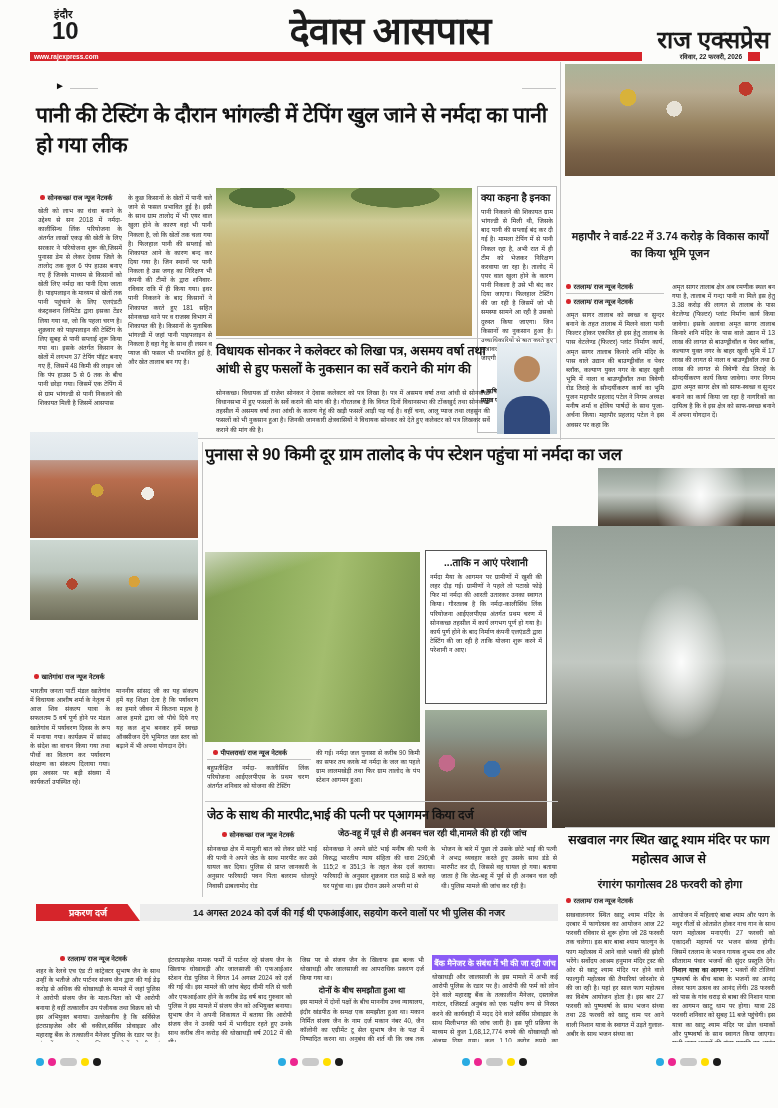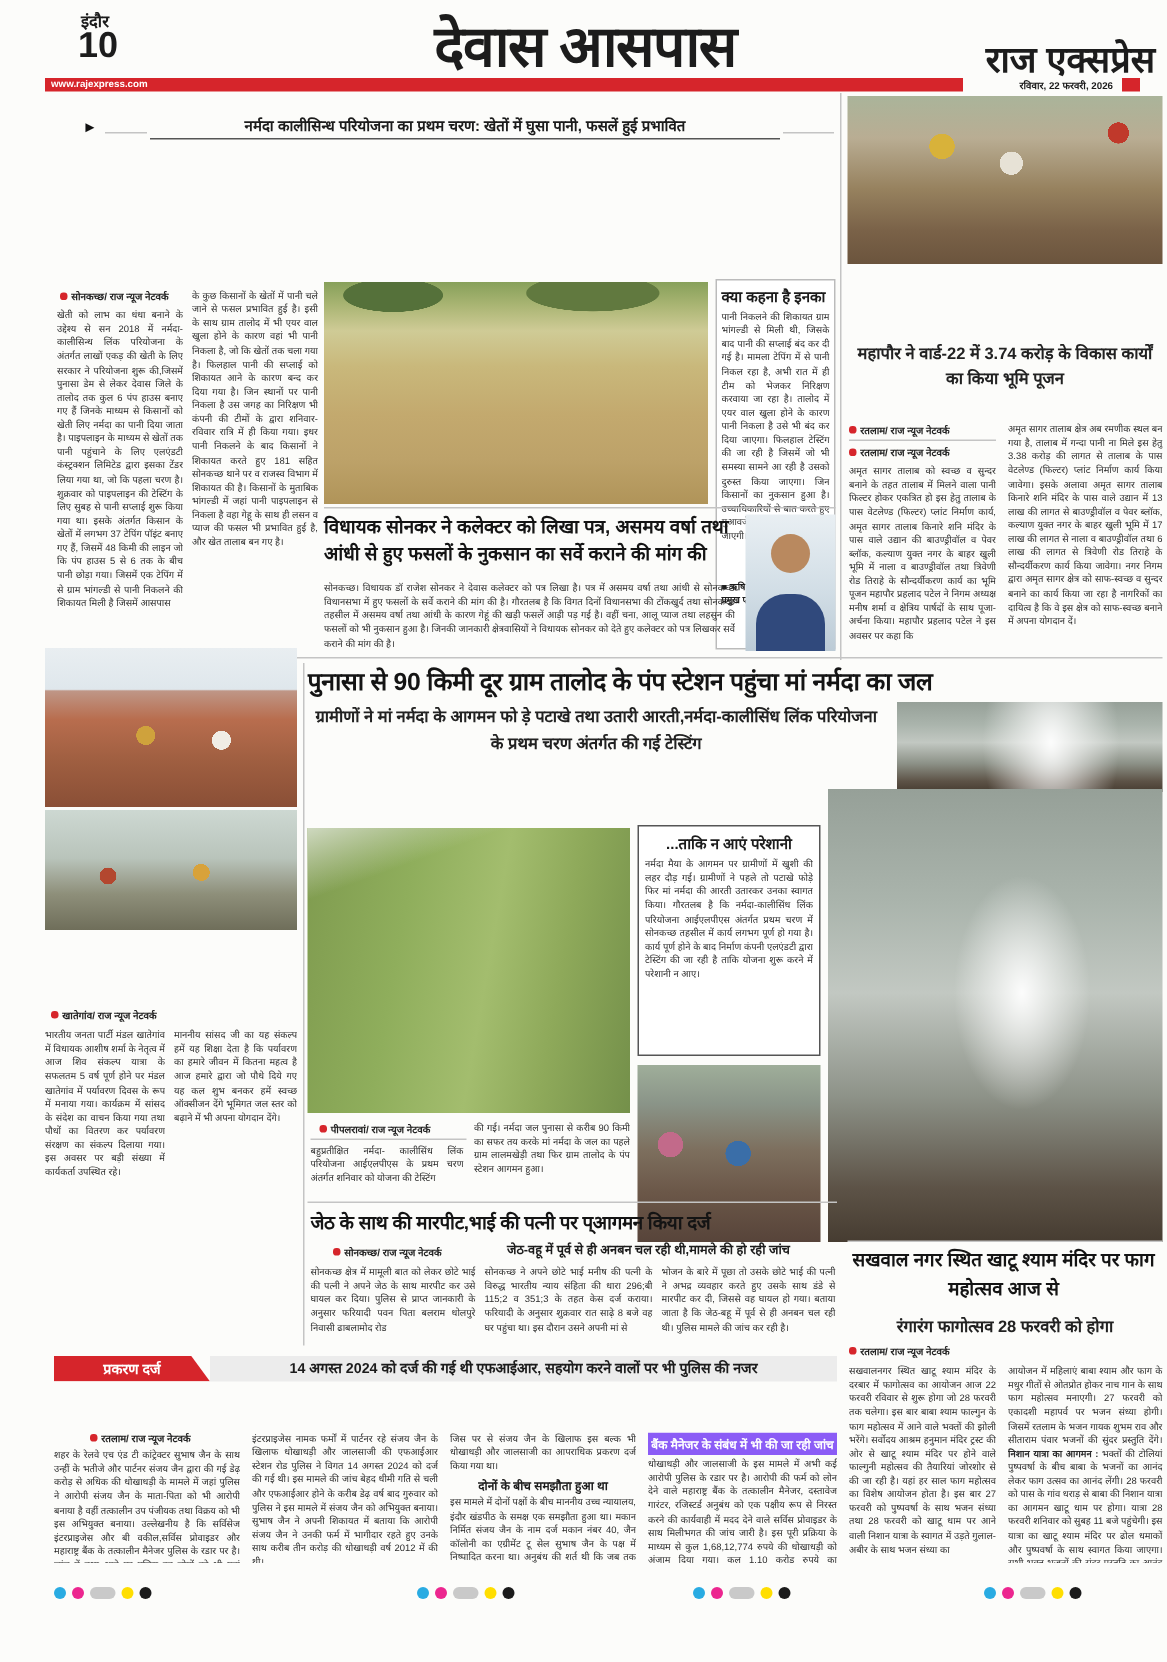--- a/index.html
+++ b/index.html
@@ -61,23 +61,23 @@
   <div class="abs" style="left:590px;top:22px;width:180px;font-size:24px;font-weight:900;text-align:right;">राज एक्सप्रेस</div>
 
   <div class="abs" style="left:30px;top:52px;width:612px;height:9px;background:#d6252b;display:flex;align-items:center;">
     <span style="color:#fff;font-size:6.5px;font-weight:bold;padding-left:4px;">www.rajexpress.com</span>
   </div>
   <div class="abs" style="left:646px;top:51.5px;width:96px;font-size:6.5px;font-weight:bold;text-align:right;">रविवार, 22 फरवरी, 2026</div>
   <div class="abs" style="left:748px;top:52px;width:12px;height:9px;background:#d6252b;"></div>
 
   <div class="abs" style="left:55px;top:80px;font-size:10px;color:#111;">►</div>
   <div class="abs hrule" style="left:70px;top:88px;width:28px;"></div>
-  <div class="abs center" style="left:100px;top:76px;width:420px;font-size:10px;font-weight:bold;border-bottom:1px solid #555;padding-bottom:2px;">नर्मदा कालीसिन्ध परियोजना का प्रथम चरण: खेतों में घुसा पानी, फसलें हुई प्रभावित</div>
   <div class="abs hrule" style="left:522px;top:88px;width:34px;"></div>
 
+  <div class="abs hl" style="left:36px;top:100px;width:524px;font-size:21px;line-height:1.45;letter-spacing:-0.3px;">पानी की टेस्टिंग के दौरान भांगल्डी में टेपिंग खुल जाने से नर्मदा का पानी हो गया लीक</div>
 
   <div class="abs byline" style="left:40px;top:193px;width:170px;">
     <span class="dot"></span>
     <span>सोनकच्छ/ राज न्यूज नेटवर्क</span>
   </div>
   <div class="abs body-txt" style="left:38px;top:206px;width:84px;height:228px;overflow:hidden;">खेती को लाभ का धंधा बनाने के उद्देश्य से सन 2018 में नर्मदा-कालीसिन्ध लिंक परियोजना के अंतर्गत लाखों एकड़ की खेती के लिए सरकार ने परियोजना शुरू की,जिसमें पुनासा डेम से लेकर देवास जिले के तालोद तक कुल 6 पंप हाउस बनाए गए हैं जिनके माध्यम से किसानों को खेती लिए नर्मदा का पानी दिया जाता है। पाइपलाइन के माध्यम से खेतों तक पानी पहुंचाने के लिए एलएंडटी कंस्ट्रक्शन लिमिटेड द्वारा इसका टेंडर लिया गया था, जो कि पहला चरण है। शुक्रवार को पाइपलाइन की टेस्टिंग के लिए सुबह से पानी सप्लाई शुरू किया गया था। इसके अंतर्गत किसान के खेतों में लगभग 37 टेपिंग पॉइंट बनाए गए हैं, जिसमें 48 किमी की लाइन जो कि पंप हाउस 5 से 6 तक के बीच पानी छोड़ा गया। जिसमें एक टेपिंग में से ग्राम भांगल्डी से पानी निकलने की शिकायत मिली है जिसमें आसपास</div>
   <div class="abs body-txt" style="left:128px;top:193px;width:84px;height:241px;overflow:hidden;">के कुछ किसानों के खेतों में पानी चले जाने से फसल प्रभावित हुई है। इसी के साथ ग्राम तालोद में भी एयर वाल खुला होने के कारण वहां भी पानी निकला है, जो कि खेतों तक चला गया है। फिलहाल पानी की सप्लाई को शिकायत आने के कारण बन्द कर दिया गया है। जिन स्थानों पर पानी निकला है उस जगह का निरिक्षण भी कंपनी की टीमों के द्वारा शनिवार-रविवार रात्रि में ही किया गया। इधर पानी निकलने के बाद किसानों ने शिकायत करते हुए 181 सहित सोनकच्छ थाने पर व राजस्व विभाग में शिकायत की है। किसानों के मुताबिक भांगल्डी में जहां पानी पाइपलाइन से निकला है वहा गेहू के साथ ही लसन व प्याज की फसल भी प्रभावित हुई है, और खेत तालाब बन गए है।</div>
 
   <div class="abs ph ph-flood" style="left:216px;top:188px;width:256px;height:148px;"></div>
 
@@ -110,21 +110,20 @@
   <div class="abs byline" style="left:566px;top:297px;width:100px;">
     <span class="dot"></span>
     <span>रतलाम/ राज न्यूज नेटवर्क</span>
   </div>
   <div class="abs body-txt" style="left:566px;top:310px;width:98px;height:126px;overflow:hidden;">अमृत सागर तालाब को स्वच्छ व सुन्दर बनाने के तहत तालाब में मिलने वाला पानी फिल्टर होकर एकत्रित हो इस हेतु तालाब के पास वेटलेण्ड (फिल्टर) प्लांट निर्माण कार्य, अमृत सागर तालाब किनारे शनि मंदिर के पास वाले उद्यान की बाउण्ड्रीवॉल व पेवर ब्लॉक, कल्याण युक्त नगर के बाहर खुली भूमि में नाला व बाउण्ड्रीवॉल तथा त्रिवेणी रोड तिराहे के सौन्दर्यीकरण कार्य का भूमि पूजन महापौर प्रहलाद पटेल ने निगम अध्यक्ष मनीष शर्मा व क्षेत्रिय पार्षदों के साथ पूजा-अर्चना किया। महापौर प्रहलाद पटेल ने इस अवसर पर कहा कि</div>
   <div class="abs body-txt" style="left:672px;top:282px;width:103px;height:154px;overflow:hidden;">अमृत सागर तालाब क्षेत्र अब रमणीक स्थल बन गया है, तालाब में गन्दा पानी ना मिले इस हेतु 3.38 करोड़ की लागत से तालाब के पास वेटलेण्ड (फिल्टर) प्लांट निर्माण कार्य किया जावेगा। इसके अलावा अमृत सागर तालाब किनारे शनि मंदिर के पास वाले उद्यान में 13 लाख की लागत से बाउण्ड्रीवॉल व पेवर ब्लॉक, कल्याण युक्त नगर के बाहर खुली भूमि में 17 लाख की लागत से नाला व बाउण्ड्रीवॉल तथा 6 लाख की लागत से त्रिवेणी रोड तिराहे के सौन्दर्यीकरण कार्य किया जावेगा। नगर निगम द्वारा अमृत सागर क्षेत्र को साफ-स्वच्छ व सुन्दर बनाने का कार्य किया जा रहा है नागरिकों का दायित्व है कि वे इस क्षेत्र को साफ-स्वच्छ बनाने में अपना योगदान दें।</div>
 
   <div class="abs hrule" style="left:30px;top:438px;width:745px;"></div>
 
   <div class="abs hl" style="left:205px;top:442px;width:572px;font-size:16.5px;letter-spacing:-0.2px;white-space:nowrap;overflow:hidden;">पुनासा से 90 किमी दूर ग्राम तालोद के पंप स्टेशन पहुंचा मां नर्मदा का जल</div>
-  <div class="abs center" style="left:205px;top:470px;width:385px;font-size:11px;font-weight:bold;line-height:1.6;color:#222;">ग्रामीणों ने मां नर्मदा के आगमन फो ड़े पटाखे तथा उतारी आरती,नर्मदा-कालीसिंध लिंक परियोजना के प्रथम चरण अंतर्गत की गई टेस्टिंग</div>
 
   <div class="abs ph ph-fountain" style="left:598px;top:468px;width:177px;height:60px;"></div>
   <div class="abs ph ph-fountain" style="left:552px;top:526px;width:223px;height:302px;"></div>
 
   <div class="abs ph ph-grass" style="left:205px;top:552px;width:215px;height:190px;"></div>
 
   <div class="abs box" style="left:425px;top:550px;width:122px;height:154px;padding:4px;box-sizing:border-box;">
     <div class="center" style="font-size:10px;font-weight:800;margin-bottom:3px;">...ताकि न आएं परेशानी</div>
     <div class="body-txt" style="height:128px;overflow:hidden;">नर्मदा मैया के आगमन पर ग्रामीणों में खुशी की लहर दौड़ गई। ग्रामीणों ने पहले तो पटाखे फोड़े फिर मां नर्मदा की आरती उतारकर उनका स्वागत किया। गौरतलब है कि नर्मदा-कालीसिंध लिंक परियोजना आईएलपीएस अंतर्गत प्रथम चरण में सोनकच्छ तहसील में कार्य लगभग पूर्ण हो गया है। कार्य पूर्ण होने के बाद निर्माण कंपनी एलएंडटी द्वारा टेस्टिंग की जा रही है ताकि योजना शुरू करने में परेशानी न आए।</div>
   </div>

